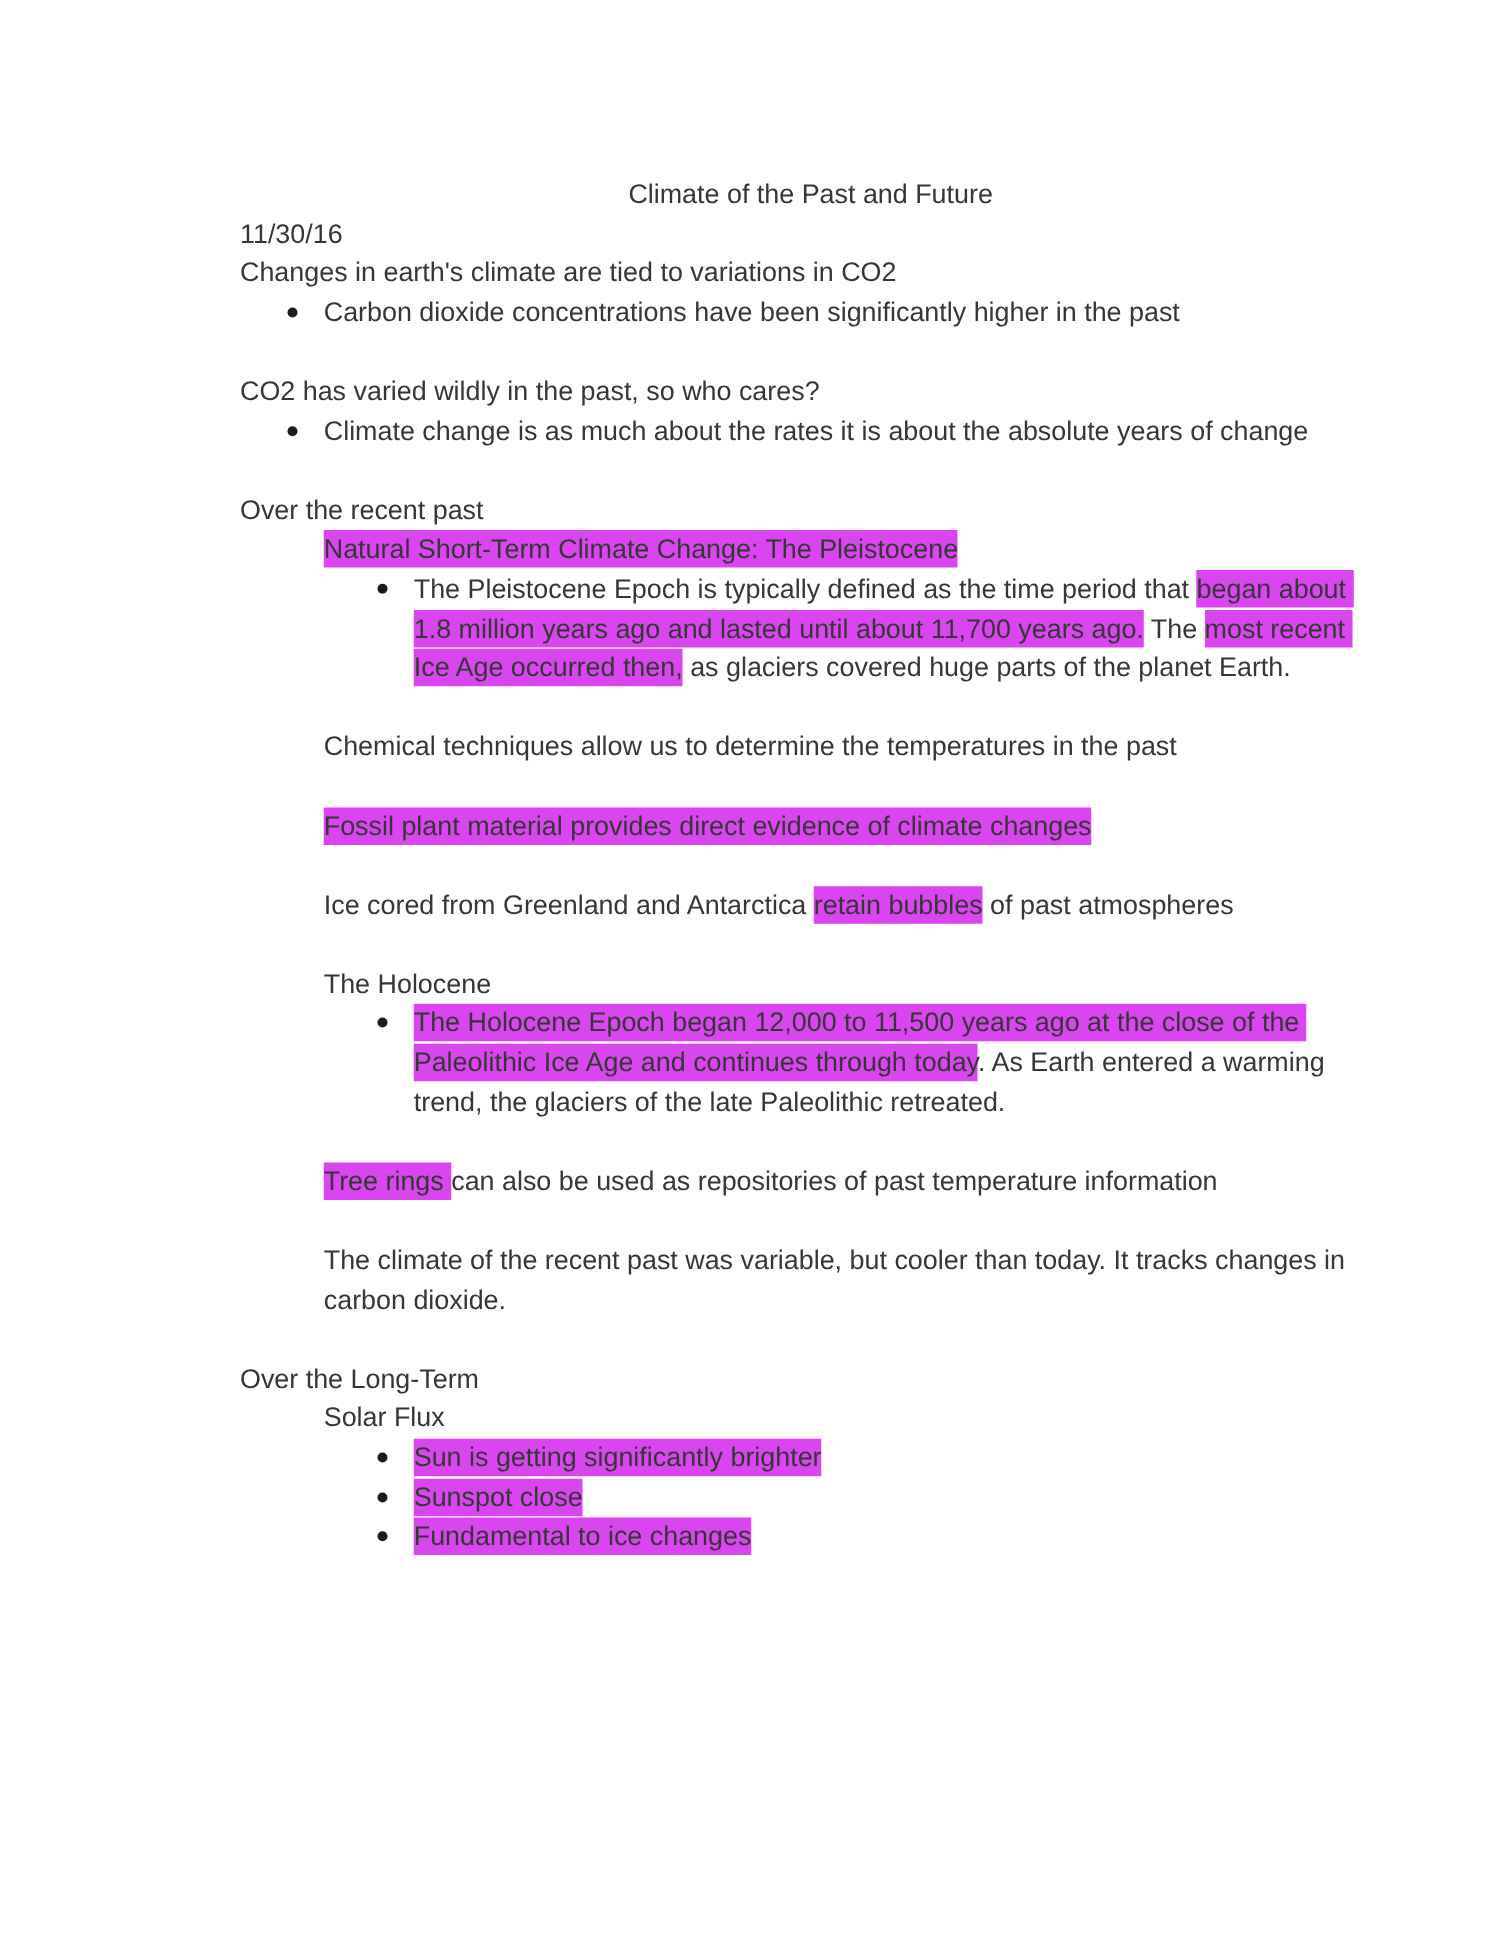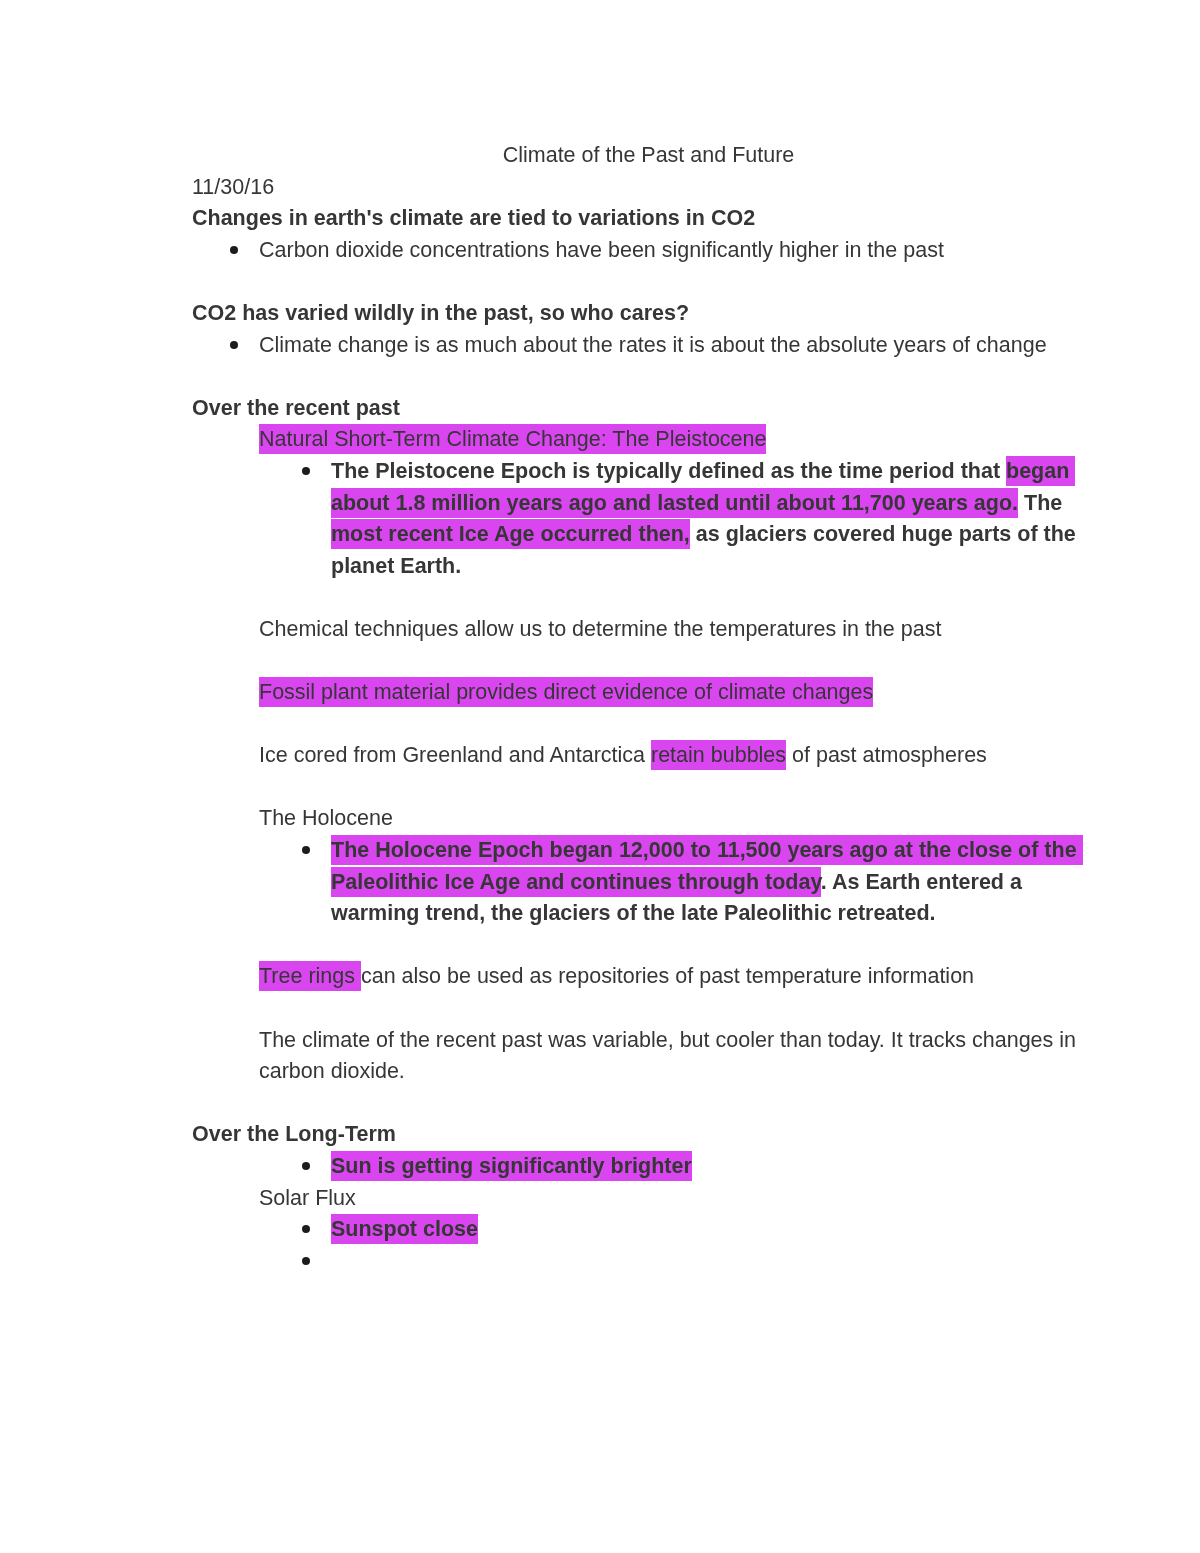--- a/index.html
+++ b/index.html
@@ -25,24 +25,24 @@
   .title-line {
     text-align: center;
   }
   .date-line {
     text-align: left;
   }
   .block {
     position: relative;
   }
   .gap { margin-top: 31.6px; }
-  .ind0 { padding-left: 0; font-weight: bold; }
+  .ind0 { padding-left: 0; }
   .ind1 { padding-left: 67px; }
   .bullet.l1 { padding-left: 67px; }
-  .bullet.l2 { padding-left: 139px; font-weight: bold; }
+  .bullet.l2 { padding-left: 139px; }
   .marker {
     position: absolute;
     top: 11px;
     width: 8px;
     height: 8px;
     border-radius: 50%;
     background: #1c1c1c;
   }
   .bullet.l1 > .marker { left: 38px; }
   .bullet.l2 > .marker { left: 110px; }
@@ -69,19 +69,19 @@
         <div class="block ind1"><span class="run hl">Natural Short-Term Climate Change: The Pleistocene</span></div>
         <div class="block bullet l2"><span class="marker"></span><span class="run">The Pleistocene Epoch is typically defined as the time period that </span><span class="run hl">began about 1.8 million years ago and lasted until about 11,700 years ago.</span><span class="run"> The </span><span class="run hl">most recent Ice Age occurred then,</span><span class="run"> as glaciers covered huge parts of the planet Earth.</span></div>
         <div class="block ind1 gap"><span class="run">Chemical techniques allow us to determine the temperatures in the past</span></div>
         <div class="block ind1 gap"><span class="run hl">Fossil plant material provides direct evidence of climate changes</span></div>
         <div class="block ind1 gap"><span class="run">Ice cored from Greenland and Antarctica </span><span class="run hl">retain bubbles</span><span class="run"> of past atmospheres</span></div>
         <div class="block ind1 gap"><span class="run">The Holocene</span></div>
         <div class="block bullet l2"><span class="marker"></span><span class="run hl">The Holocene Epoch began 12,000 to 11,500 years ago at the close of the Paleolithic Ice Age and continues through today</span><span class="run">. As Earth entered a warming trend, the glaciers of the late Paleolithic retreated.</span></div>
         <div class="block ind1 gap"><span class="run hl">Tree rings </span><span class="run">can also be used as repositories of past temperature information</span></div>
         <div class="block ind1 gap"><span class="run">The climate of the recent past was variable, but cooler than today. It tracks changes in carbon dioxide.</span></div>
         <div class="block ind0 gap"><span class="run">Over the Long-Term</span></div>
+        <div class="block ind1"><span class="run">Solar Flux</span></div>
         <div class="block bullet l2"><span class="marker"></span><span class="run hl">Sun is getting significantly brighter</span></div>
-        <div class="block ind1"><span class="run">Solar Flux</span></div>
         <div class="block bullet l2"><span class="marker"></span><span class="run hl">Sunspot close</span></div>
-        <div class="block bullet l2"><span class="marker"></span></div>
+        <div class="block bullet l2"><span class="marker"></span><span class="run hl">Fundamental to ice changes</span></div>
       </div>
   </div>
 </div>
 
 </body></html>

